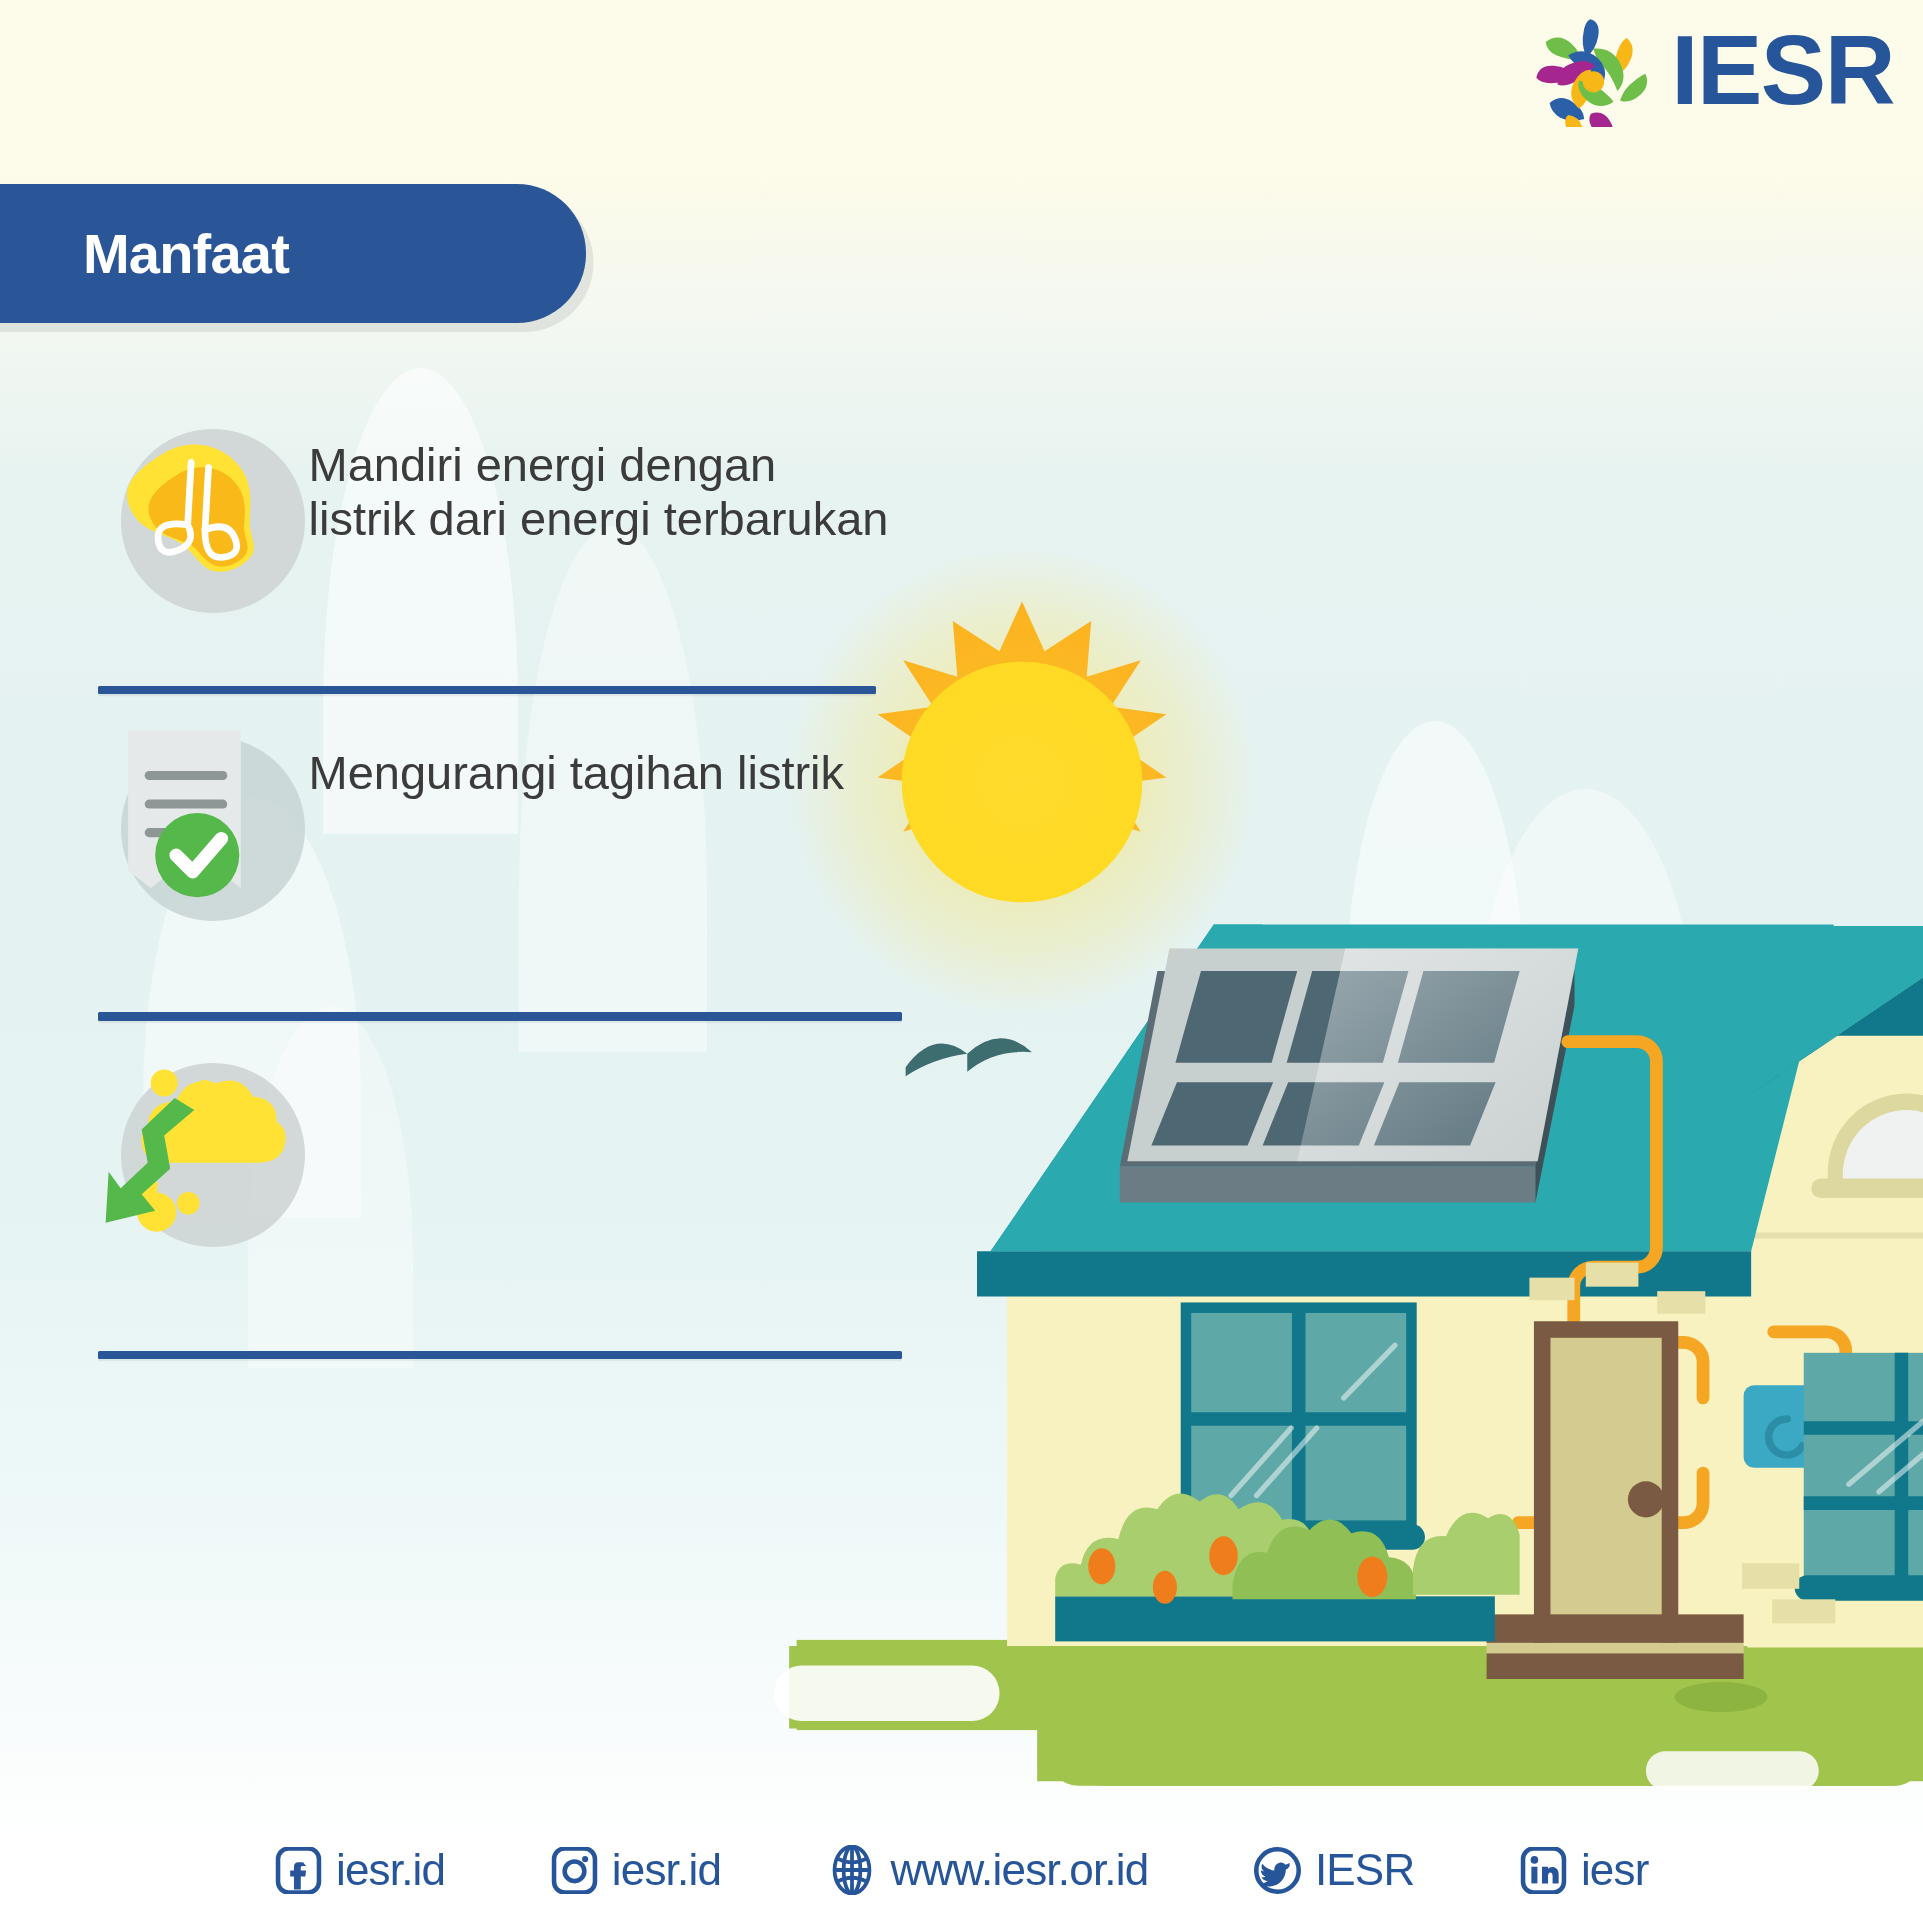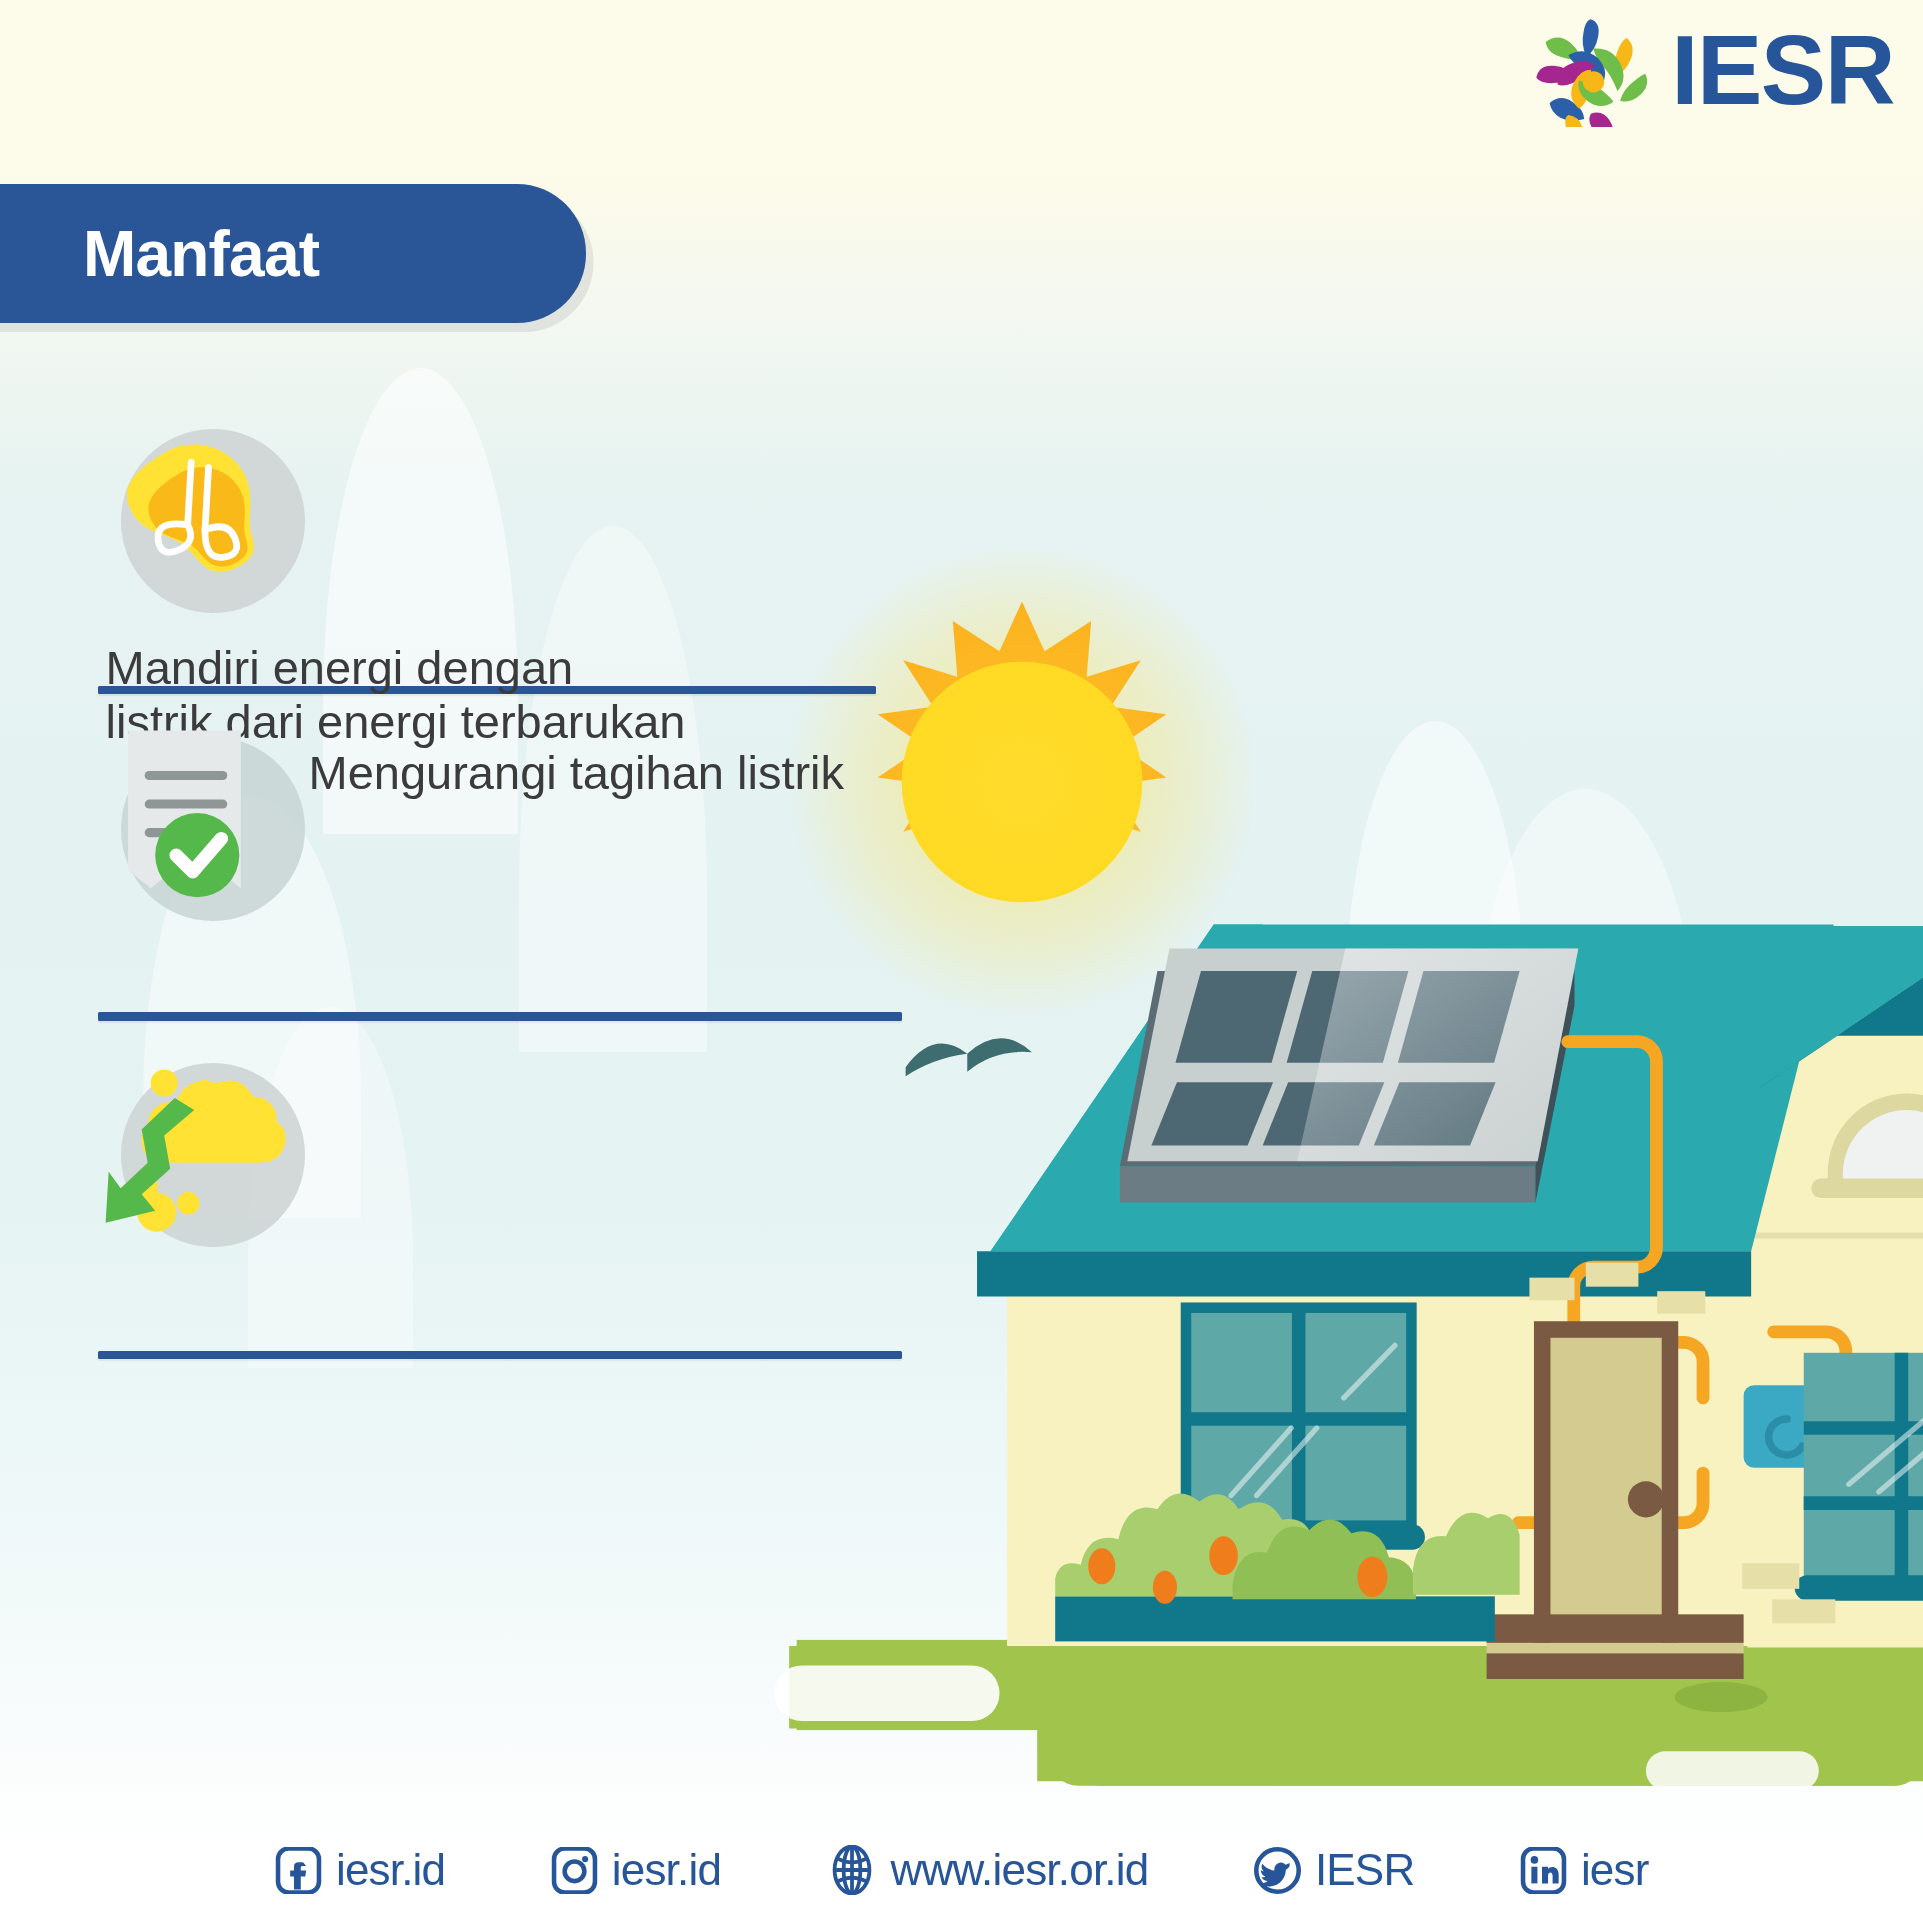--- a/index.html
+++ b/index.html
@@ -40,21 +40,21 @@
   
   #banner{
     position:absolute;left:-30px;top:184px;
     width:616px;height:139px;
     background:#2a5596;
     border-radius:0 69px 69px 0;
     box-shadow:7.5px 9px 0 rgba(0,0,0,.08);
     display:flex;align-items:center;
   }
   #banner .t{
-    color:#ffffff;font-size:64px;font-weight:bold;
+    color:#ffffff;font-size:56px;font-weight:bold;
     margin-left:113px;letter-spacing:-0.8px;
   }
 
   
   #benefits{position:absolute;left:98px;top:421px;width:812px;}
   .benefit{position:relative;display:flex;align-items:flex-start;}
   .b-icon{position:relative;width:203px;height:199px;flex:0 0 203px;}
   .b-icon .disc{
     position:absolute;left:22.5px;top:7.5px;width:184px;height:184px;
     border-radius:50%;background:#ccd2d2;opacity:.85;
@@ -65,21 +65,21 @@
     max-width:586px;
   }
   .divider{
     height:8.3px;background:#2a5596;border-radius:1.5px;margin:9px 0 0 0;
     box-shadow:0 2.3px 0 rgba(0,0,0,.06);
   }
   .divider.d1{width:778px;}
   .divider.d2{width:804px;}
   .divider.d3{width:804px;}
 
-  .row1{height:256px;flex-direction:column;}
+  .row1{height:256px;}
   .row2{height:256px;}
   .row3{height:267px;}
 
   
   #sun{position:absolute;left:834px;top:594px;width:376px;height:376px;}
   #sun .glow{
     position:absolute;left:-45px;top:-45px;width:466px;height:466px;border-radius:50%;
     background:radial-gradient(circle,rgba(255,222,60,.55) 0%,rgba(255,222,60,.18) 52%,rgba(255,222,60,0) 72%);
   }
 

